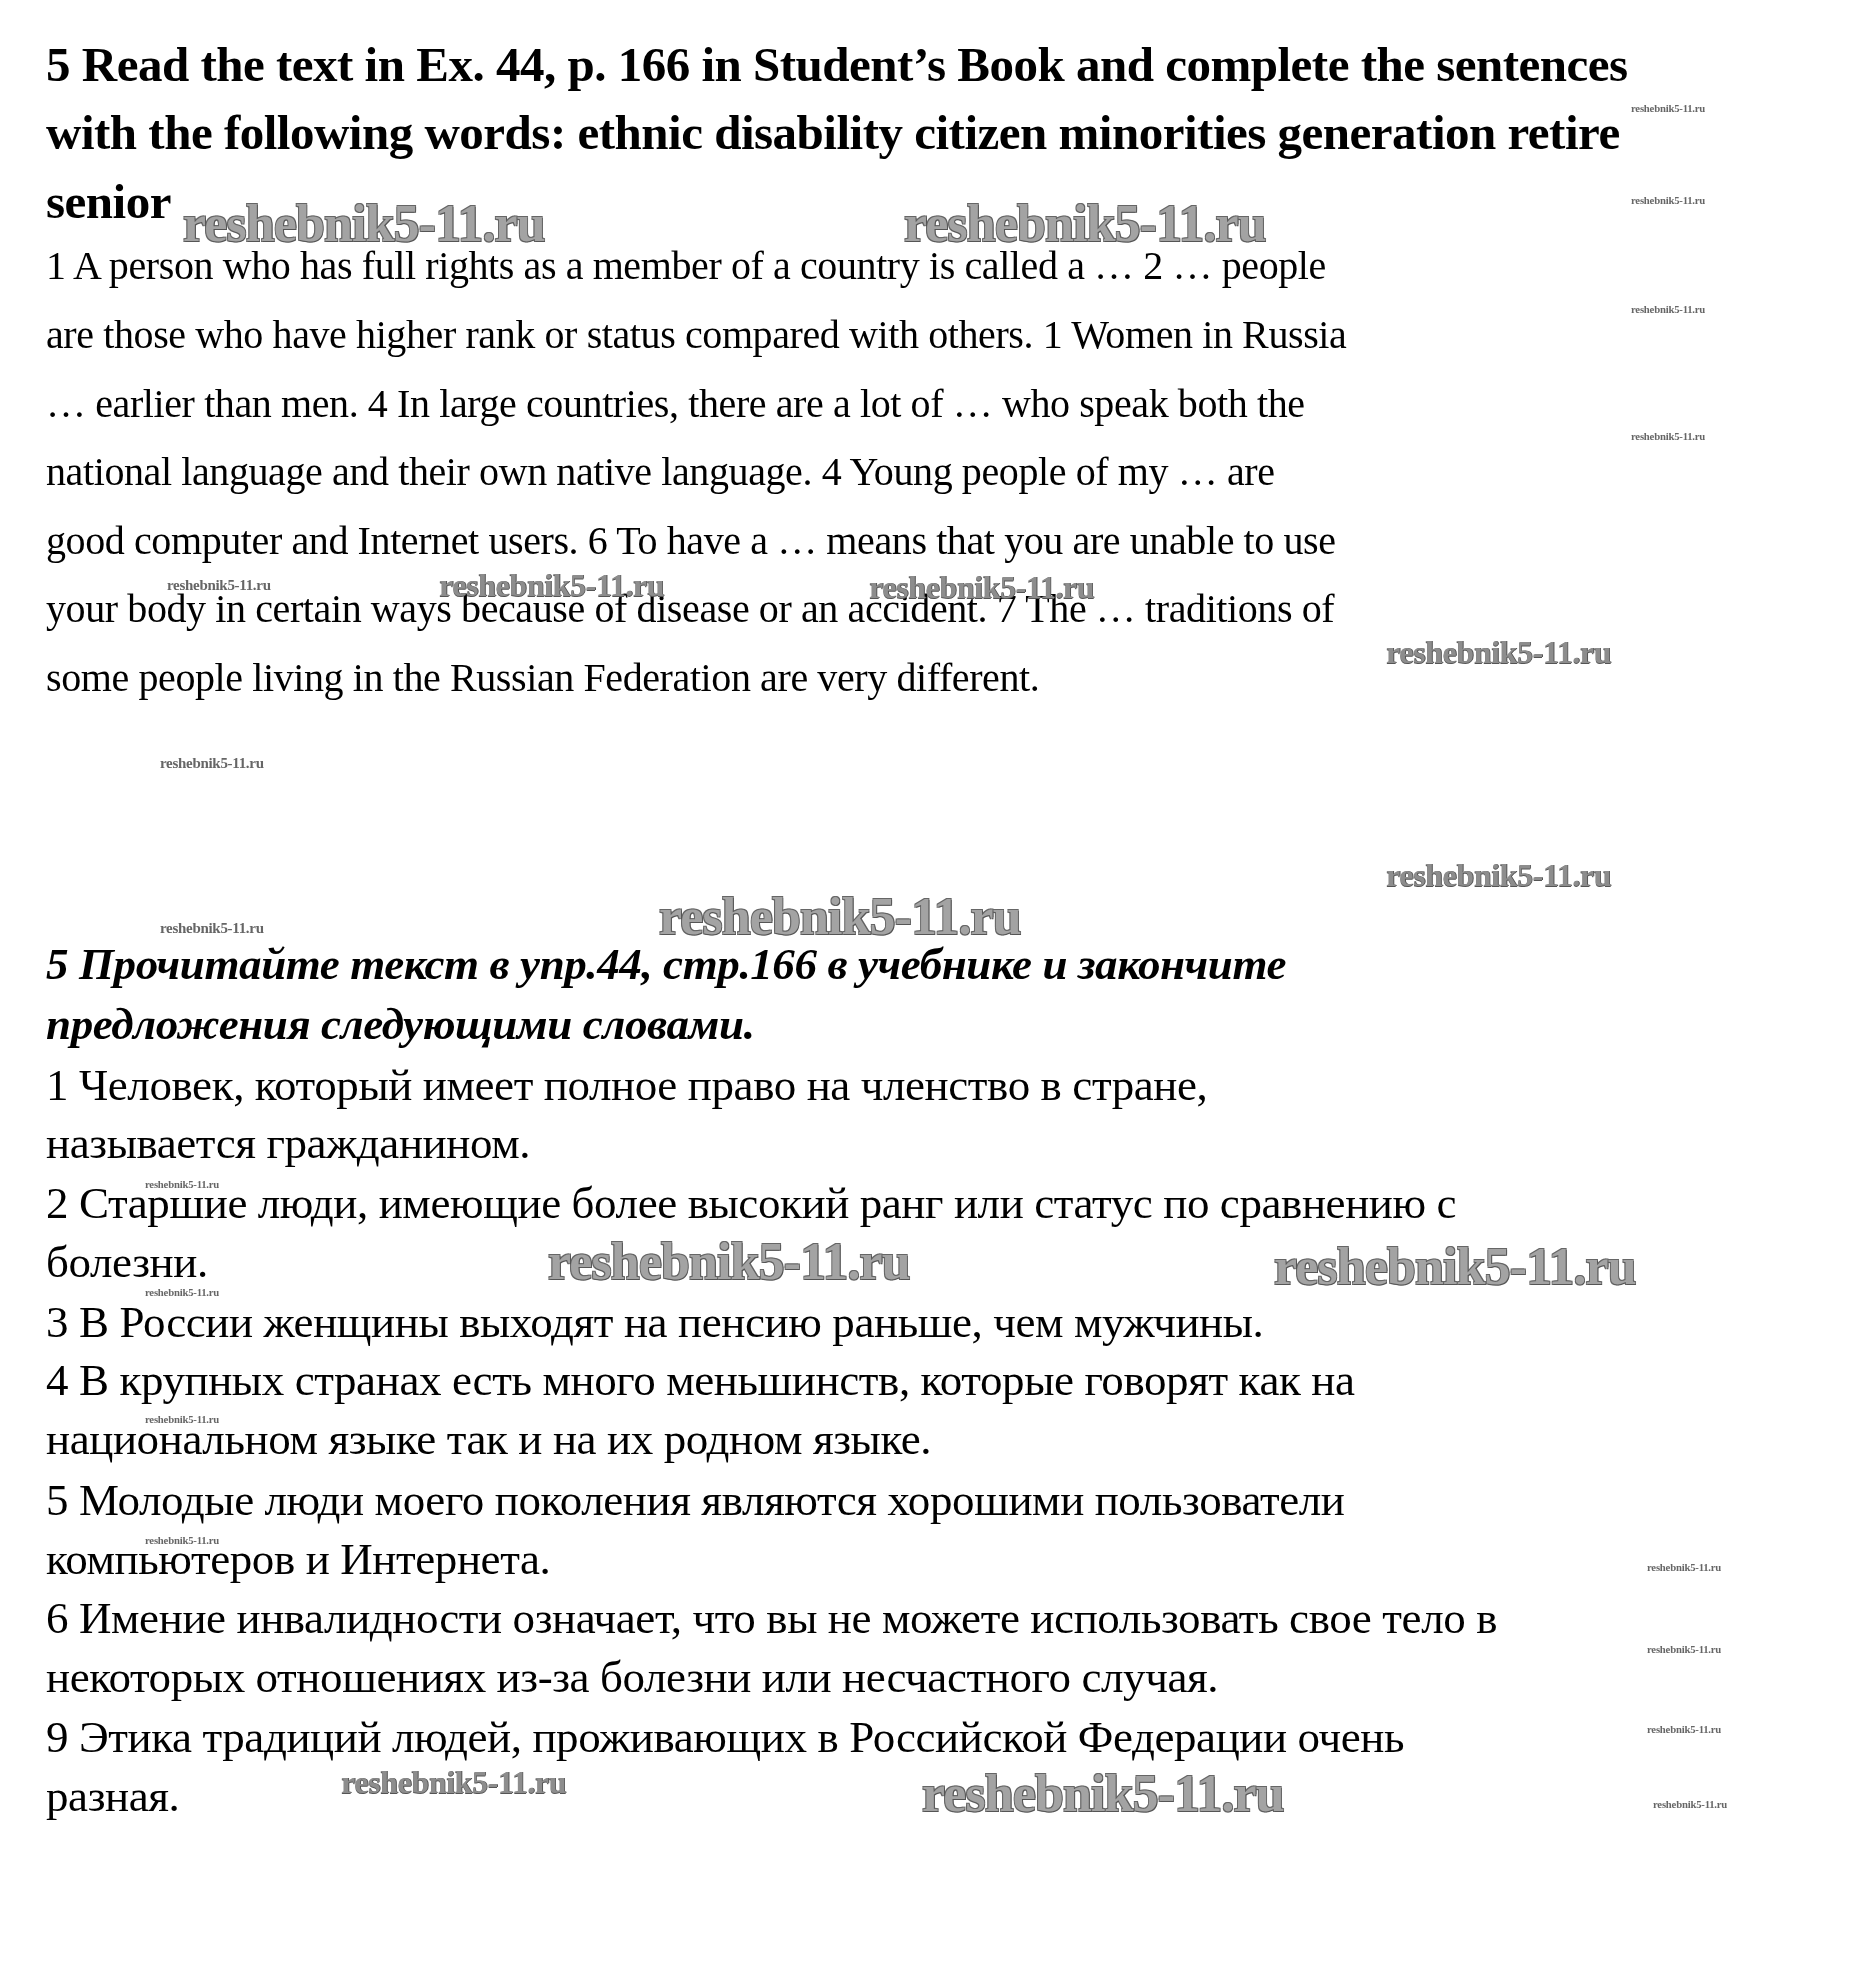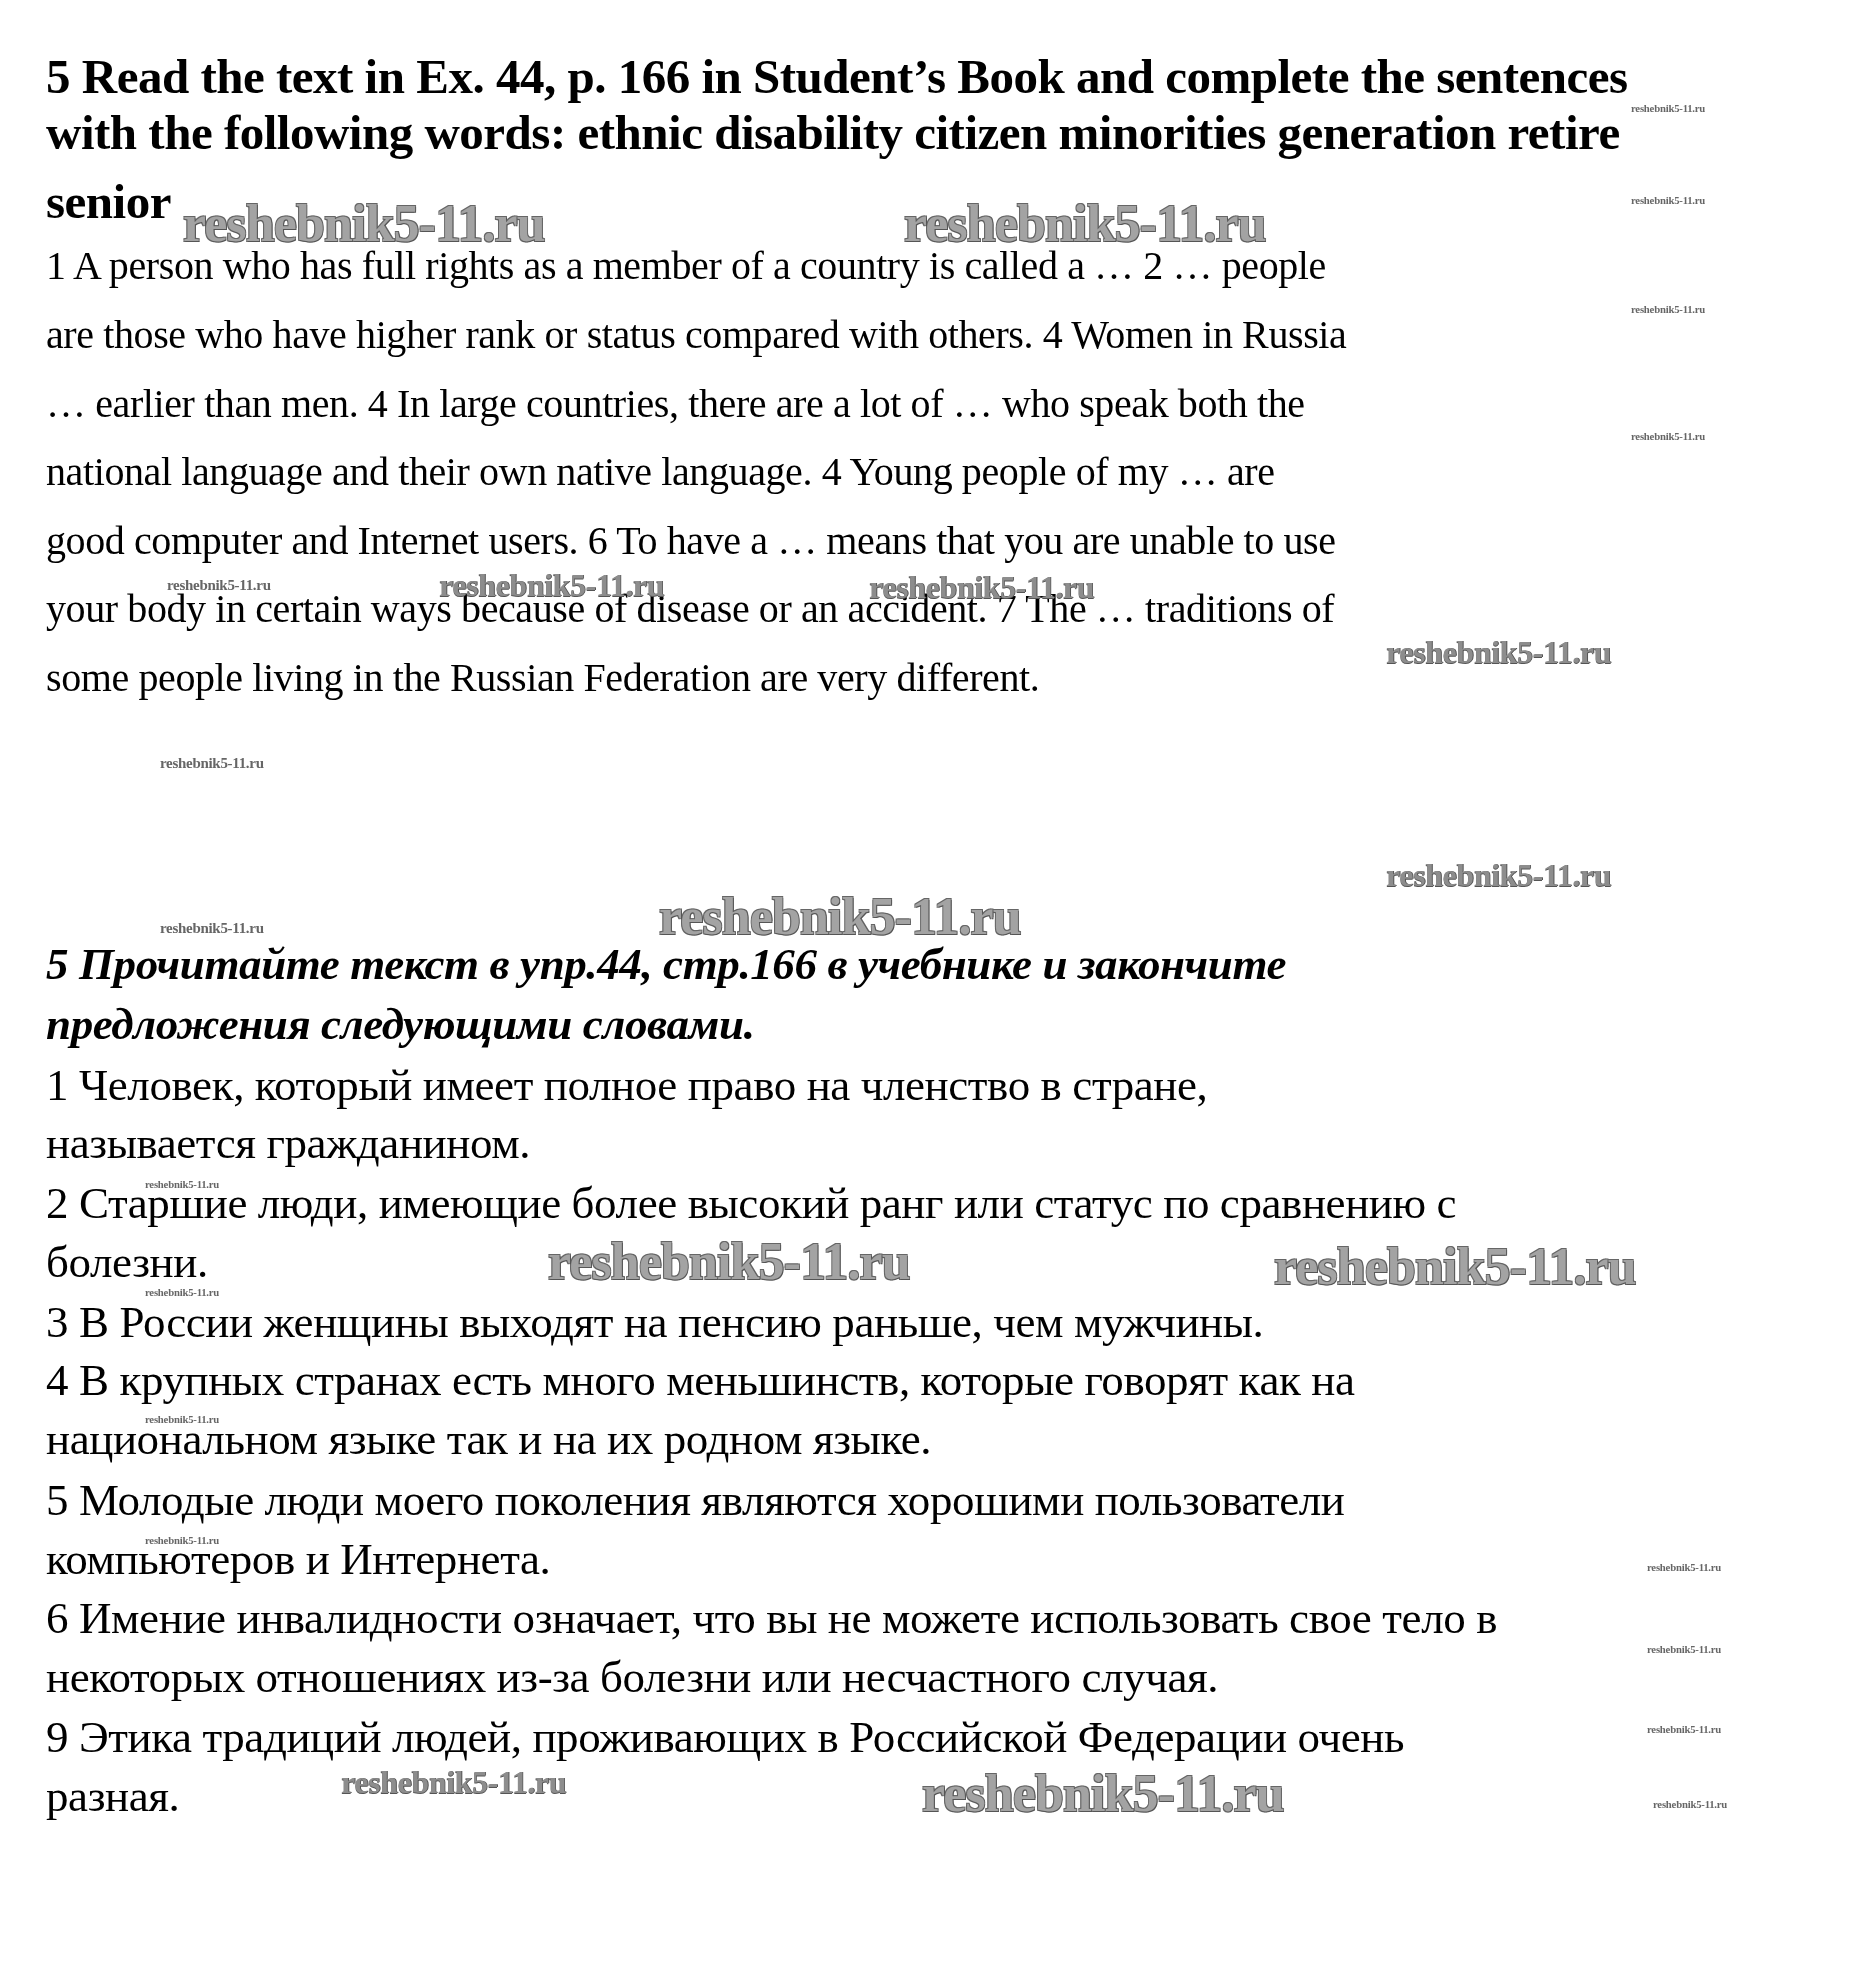--- a/index.html
+++ b/index.html
@@ -16,28 +16,28 @@
             text-shadow: 0.9px 0.9px 0 #555, -0.9px -0.9px 0 #666, 0.9px -0.9px 0 #666, -0.9px 0.9px 0 #666; }
   .wm.mid { font-size: 32px; color: #8d8d8d; letter-spacing: -0.4px;
             text-shadow: 0.9px 0 0 #555, 0 0.9px 0 #555; }
   .wm.small { font-size: 15px; color: #666; letter-spacing: -0.3px; }
   .wm.tiny { font-size: 10.7px; color: #666; letter-spacing: -0.2px; }
 </style>
 </head>
 <body>
 
 <div>
-  <div class="line en-head" style="top:48px">5 Read the text in Ex. 44, p. 166 in Student’s Book and complete the sentences</div>
+  <div class="line en-head" style="top:36px">5 Read the text in Ex. 44, p. 166 in Student’s Book and complete the sentences</div>
   <div class="line en-head" style="top:104px">with the following words: ethnic disability citizen minorities generation retire</div>
   <div class="line en-head" style="top:173px">senior</div>
 </div>
 
 <div>
   <div class="line en-body" style="top:242px">1 A person who has full rights as a member of a country is called a … 2 … people</div>
-  <div class="line en-body" style="top:311px">are those who have higher rank or status compared with others. 4 Women in Russia</div>
+  <div class="line en-body" style="top:311px">are those who have higher rank or status compared with others. 1 Women in Russia</div>
   <div class="line en-body" style="top:380px">… earlier than men. 4 In large countries, there are a lot of … who speak both the</div>
   <div class="line en-body" style="top:448px">national language and their own native language. 4 Young people of my … are</div>
   <div class="line en-body" style="top:517px">good computer and Internet users. 6 To have a … means that you are unable to use</div>
   <div class="line en-body" style="top:585px">your body in certain ways because of disease or an accident. 7 The … traditions of</div>
   <div class="line en-body" style="top:654px">some people living in the Russian Federation are very different.</div>
 </div>
 
 <div>
   <div class="line ru-head" style="top:938px">5 Прочитайте текст в упр.44, стр.166 в учебнике и закончите</div>
   <div class="line ru-head" style="top:998px">предложения следующими словами.</div>

